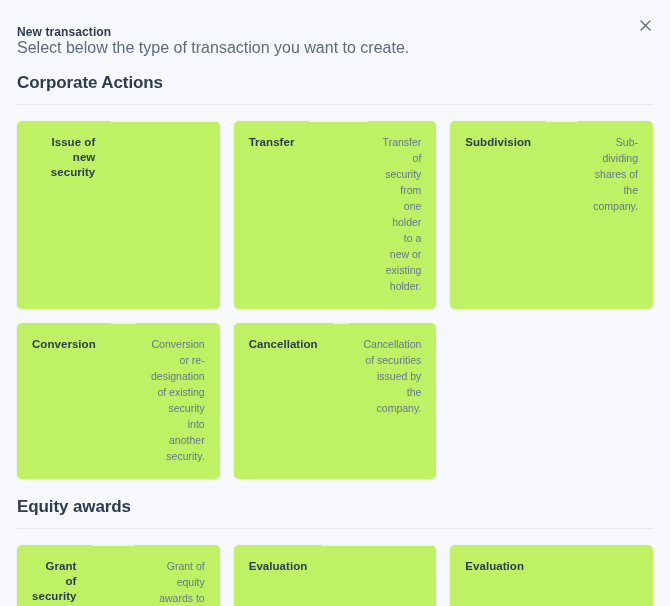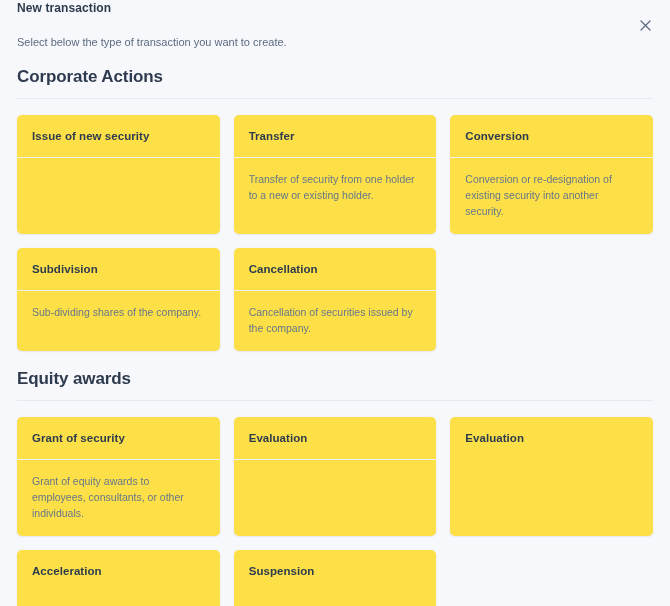--- a/index.html
+++ b/index.html
@@ -20,21 +20,21 @@
     width: 670px;
     height: 606px;
     background: #f7f8fc;
     position: relative;
     padding: 0 17px;
   }
 
   
   .modal-header {
     position: relative;
-    padding-top: 0;
+    padding-top: 24px;
   }
   .modal-title {
     font-size: 12px;
     font-weight: bold;
     color: #2e3b4e;
     letter-spacing: 0.1px;
     line-height: 16px;
   }
   .close-button {
     position: absolute;
@@ -44,22 +44,21 @@
     height: 16px;
     display: flex;
     align-items: center;
     justify-content: center;
     cursor: pointer;
     color: #5c6b80;
   }
   .close-button svg { display: block; }
 
   .modal-subtitle {
-    margin-top: 18px;
-    font-size: 11px;
+    font-size: 16px;
     color: #5d6b7f;
     line-height: 16px;
   }
 
   
   .section {
     margin-top: 16px;
   }
   .section + .section { margin-top: 17px; }
 
@@ -80,28 +79,28 @@
   
   .card-grid {
     display: grid;
     grid-template-columns: repeat(3, 1fr);
     column-gap: 14px;
     row-gap: 14px;
     margin-top: 16px;
   }
 
   .card {
-    background: #fde047;
+    background: #bef264;
     border-radius: 5px;
     box-shadow: 0 1px 2px rgba(45, 59, 78, 0.07), 0 0 0 1px rgba(45,59,78,0.015);
     display: flex;
-    flex-direction: column;
     min-height: 92px;
     cursor: pointer;
     overflow: hidden;
+    text-align: right;
   }
   .card-title {
     font-size: 11.5px;
     font-weight: bold;
     color: #2e3b4e;
     padding: 14px 15px 13px 15px;
     line-height: 15px;
     letter-spacing: 0.05px;
   }
   .card-divider {
@@ -141,28 +140,28 @@
           <div class="card">
             <div class="card-title">Issue of new security</div>
             <div class="card-divider"></div>
           </div>
           <div class="card">
             <div class="card-title">Transfer</div>
             <div class="card-divider"></div>
             <div class="card-body">Transfer of security from one holder to a new or existing holder.</div>
           </div>
           <div class="card">
+            <div class="card-title">Subdivision</div>
+            <div class="card-divider"></div>
+            <div class="card-body">Sub-dividing shares of the company.</div>
+          </div>
+          <div class="card">
             <div class="card-title">Conversion</div>
             <div class="card-divider"></div>
             <div class="card-body">Conversion or re-designation of existing security into another security.</div>
-          </div>
-          <div class="card">
-            <div class="card-title">Subdivision</div>
-            <div class="card-divider"></div>
-            <div class="card-body">Sub-dividing shares of the company.</div>
           </div>
           <div class="card">
             <div class="card-title">Cancellation</div>
             <div class="card-divider"></div>
             <div class="card-body">Cancellation of securities issued by the company.</div>
           </div>
         </div>
       </div>
       <div class="section">
         <div class="section-heading">Equity awards</div>

